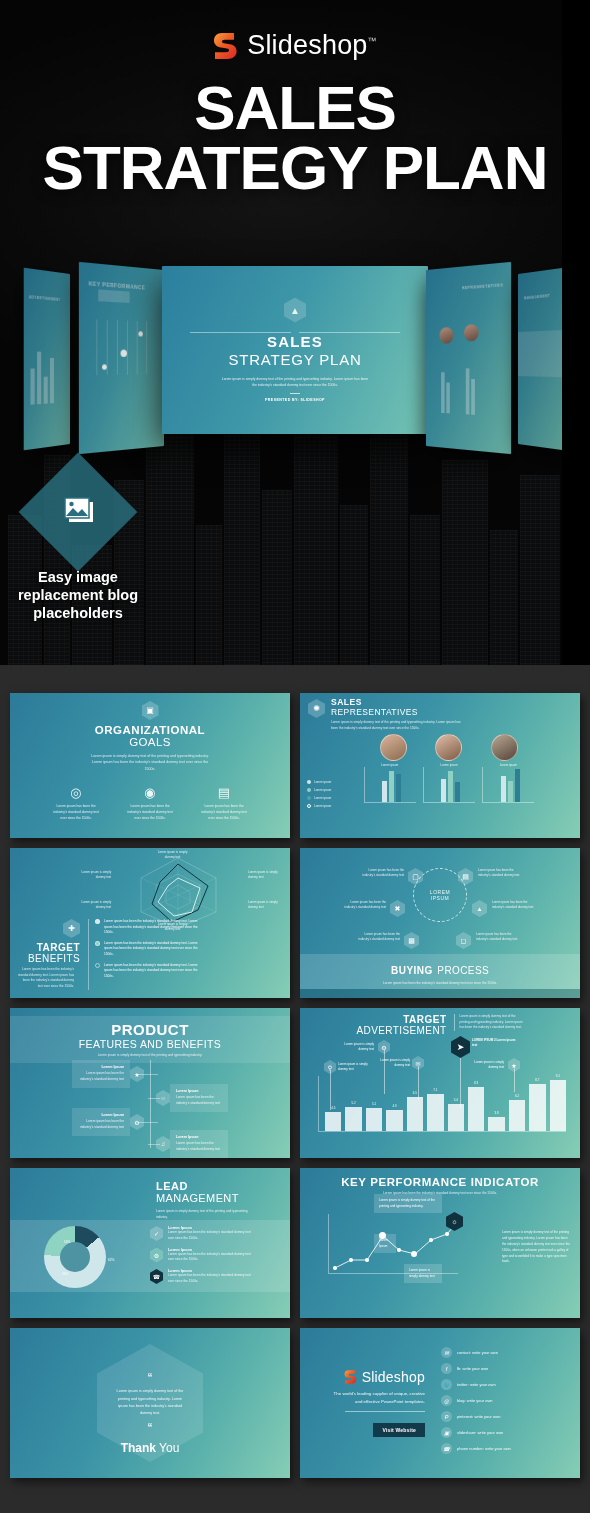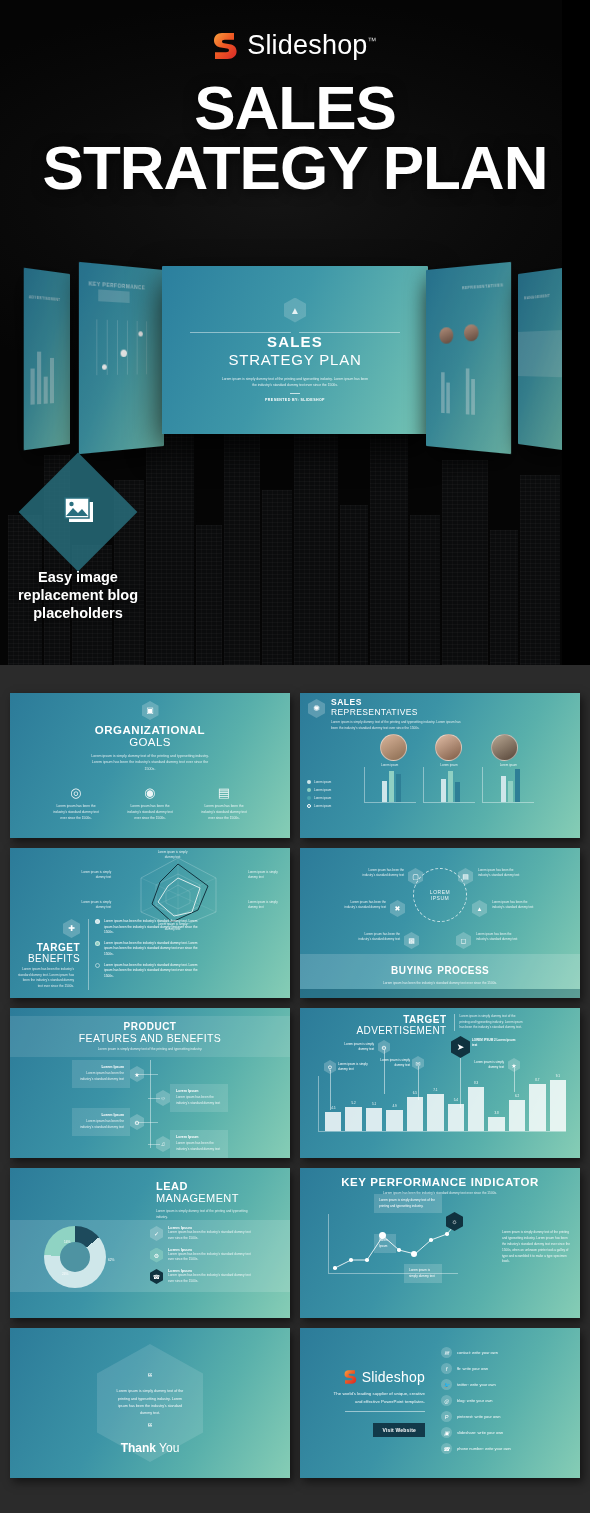--- a/index.html
+++ b/index.html
@@ -196,27 +196,27 @@
   .s4 .ring { position:absolute; left:50%; top:20px; transform:translateX(-50%);
     width:54px; height:54px; border:1px dashed rgba(255,255,255,.75); border-radius:50%;
     display:flex; flex-direction:column; align-items:center; justify-content:center; }
   .s4 .ring span { font-size:5px; letter-spacing:.5px; color:rgba(255,255,255,.9); }
   .s4 .node { position:absolute; width:15px; height:17px; font-size:7px; }
   .s4 .ntx { position:absolute; font-size:3px; line-height:1.8; width:42px; color:rgba(255,255,255,.85); }
   .s4 .footer { position:absolute; left:0; bottom:0; width:100%; }
   .s4 .fbar { background:rgba(255,255,255,.16); padding:6px 0 4px; text-align:center; }
   .s4 .fbar2 { height:9px; background:rgba(18,70,90,.35); }
   .s4 .th-title { font-size:10px; }
-  .s4 .th-sub { font-size:10px; font-weight:700; }
+  .s4 .th-sub { font-size:10px; font-weight:400; }
   .s4 .lorem { font-size:3.2px; margin-top:3px; }
 
   
   .s5 .hdr { position:absolute; left:0; top:8px; width:100%; text-align:center;
     background:rgba(255,255,255,.11); padding:5px 0 6px; }
-  .s5 .th-title { font-size:10px; }
+  .s5 .th-title { font-size:15px; }
   .s5 .th-sub { font-size:10.5px; }
   .s5 .lorem { font-size:3.2px; margin-top:3px; }
   .s5 .spine { position:absolute; left:50%; top:52px; bottom:10px; width:1px;
     background:rgba(255,255,255,.45); }
   .s5 .card { position:absolute; background:rgba(255,255,255,.13); padding:5px 6px; }
   .s5 .card .t { font-size:3.6px; font-weight:700; }
   .s5 .card .d { font-size:3.2px; line-height:1.8; margin-top:2px; color:rgba(255,255,255,.85); }
   .s5 .hexico { position:absolute; width:14px; height:16px; font-size:6px; }
   .s5 .tick { position:absolute; height:1px; background:rgba(255,255,255,.4); }
 

